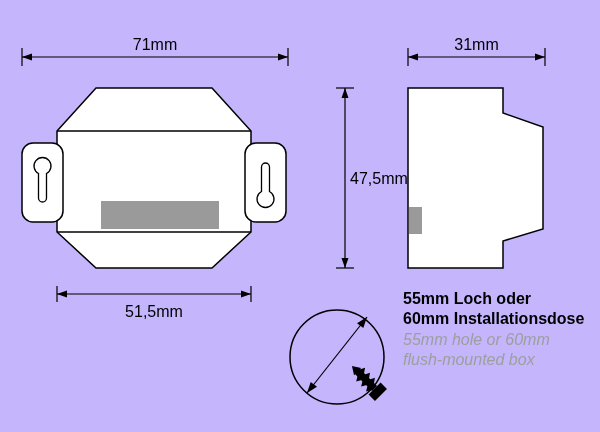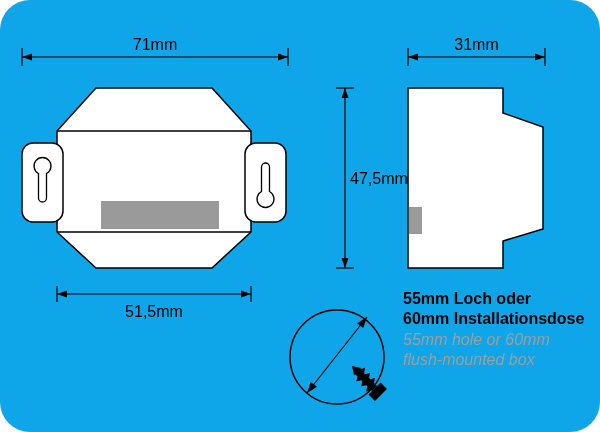--- a/index.html
+++ b/index.html
@@ -4,23 +4,22 @@
 <style>
   html, body {
     margin: 0;
     padding: 0;
     background: #ffffff;
   }
   .stage {
     position: relative;
     width: 600px;
     height: 432px;
-    background: #0ea5e9;
+    background: #c4b5fd;
     overflow: hidden;
-    border-radius: 30px;
   }
   svg { display: block; }
   text {
     font-family: "Liberation Sans", "DejaVu Sans", sans-serif;
   }
   .dim-label {
     font-size: 16px;
     fill: #000000;
   }
   .note-de {

